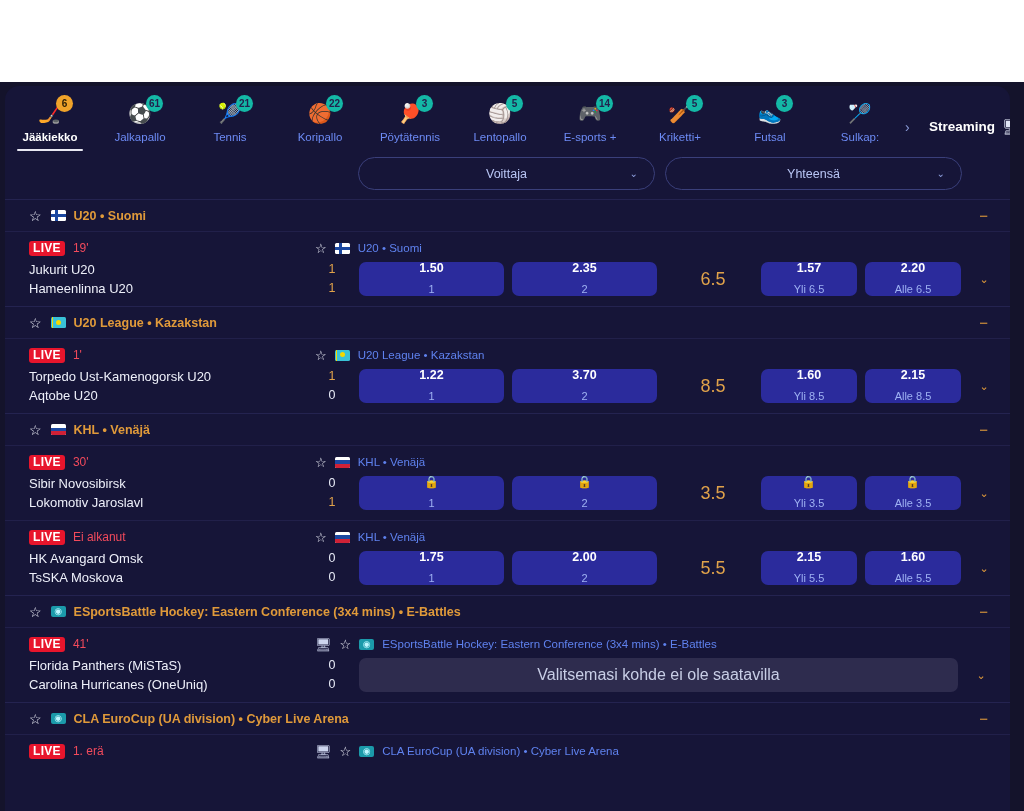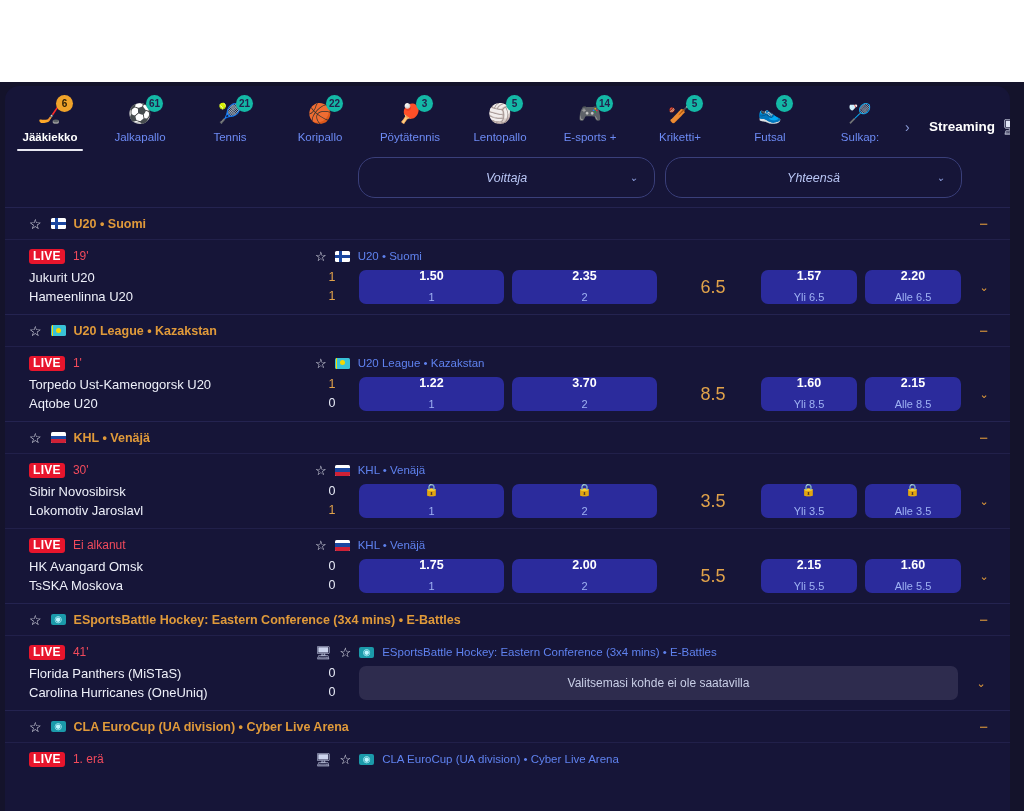--- a/index.html
+++ b/index.html
@@ -60,25 +60,24 @@
   .streaming-block {
     margin-left:6px; display:flex; align-items:center; gap:7px;
     align-self:center; margin-top:8px;
   }
   .streaming-label { color:#ffffff; font-size:13.5px; font-weight:700; }
   .tv-icon-w { color:#dfe4f5; font-size:15px; line-height:1; }
 
   
   .filter-bar { display:flex; gap:10px; padding:9px 48px 9px 353px; }
   .filter-select {
-    position:relative; height:41px; border:1px solid #3a3f7a; border-radius:17px;
+    position:relative; height:33px; border:1px solid #3a3f7a; border-radius:17px;
     background:transparent; flex:1;
     display:flex; align-items:center; justify-content:center;
     cursor:pointer;
-    font-style:italic;
   }
   .filter-select span.val { color:#b9c6f5; font-size:12.5px; }
   .filter-select .chev { position:absolute; right:16px; color:#8fa0e0; font-size:10px; }
 
   
   .list { position:relative; }
 
   .league-header {
     display:flex; align-items:center; height:32px; padding:0 14px 0 24px;
     border-top:1px solid #242350;
@@ -128,21 +127,21 @@
   .odd.ou { width:96px; }
   .odd .v { color:#ffffff; font-size:12.5px; font-weight:700; line-height:13px; }
   .odd .k { color:#9fb2f3; font-size:11px; line-height:13px; margin-top:1px; }
   .odd .lock { color:#e3e7f8; font-size:12px; line-height:13px; }
   .handicap {
     width:96px; text-align:center; color:#e0a24a; font-size:18px; flex:0 0 96px;
   }
   .unavailable {
     flex:1; margin-right:8px; height:34px; background:#2e2c4e; border-radius:7px;
     display:flex; align-items:center; justify-content:center;
-    color:#c8cee6; font-size:12px;
+    color:#c8cee6; font-size:16px;
   }
   .row-chevron { width:30px; text-align:center; color:#e09a3a; font-size:11px; cursor:pointer; }
 
   
   .flag { width:15px; height:11px; border-radius:1.5px; display:inline-block; position:relative; overflow:hidden; vertical-align:middle; }
   .flag-fi { background:#ffffff; }
   .flag-fi::before { content:""; position:absolute; left:4px; top:0; width:3px; height:100%; background:#1b47a0; }
   .flag-fi::after { content:""; position:absolute; left:0; top:4px; width:100%; height:3px; background:#1b47a0; }
   .flag-kz { background:#39c2d7; }
   .flag-kz::before { content:""; position:absolute; left:5px; top:2.5px; width:5px; height:5px; border-radius:50%; background:#f5d800; }

